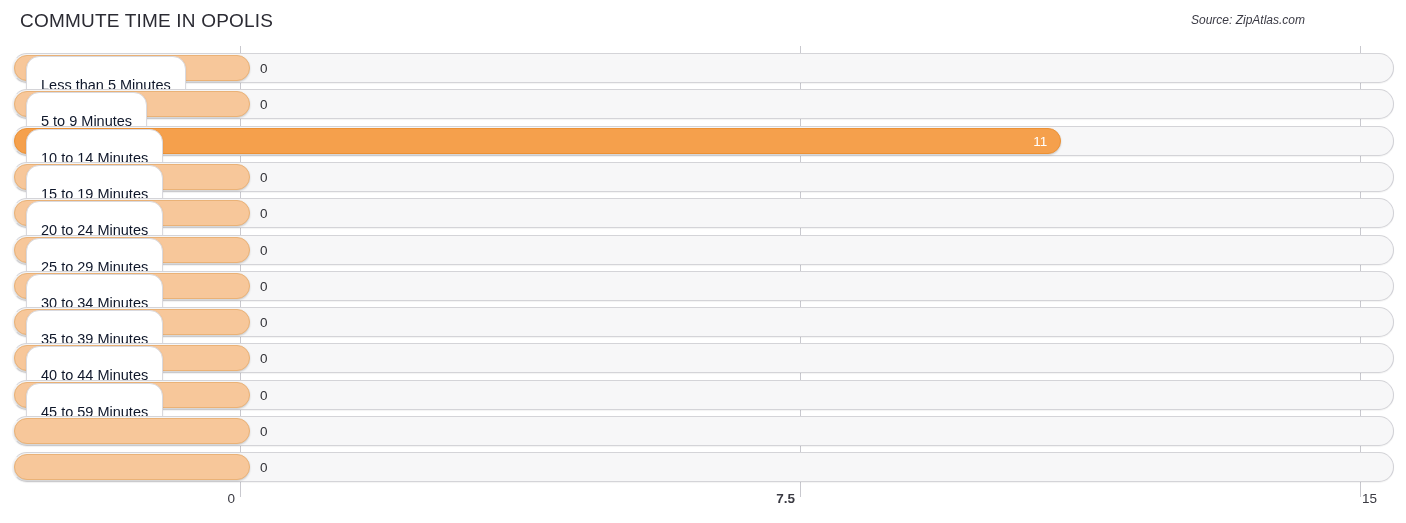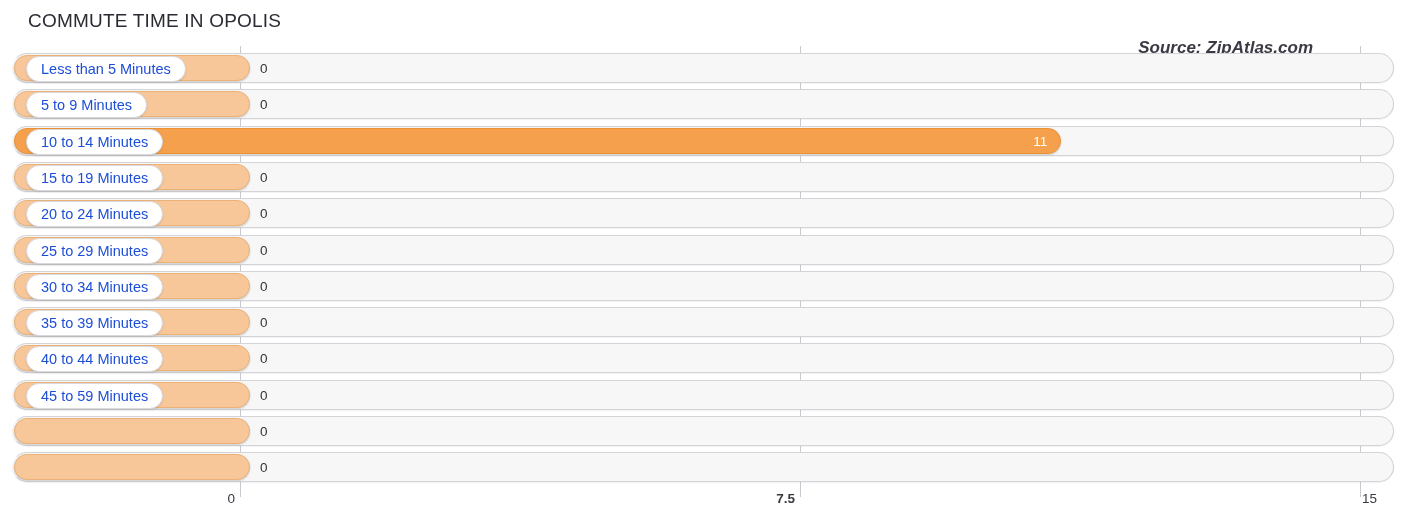--- a/index.html
+++ b/index.html
@@ -12,45 +12,44 @@
     height: 523px;
     font-family: "Liberation Sans", sans-serif;
     overflow: hidden;
     position: relative;
   }
 
   
   #chart-header {
     position: absolute;
     top: 0;
-    left: 16px;
+    left: 8px;
     width: 1292px;
     height: 46px;
     padding-left: 17px;
   }
   #chart-title {
     position: absolute;
     left: 12px;
     top: 10px;
     font-size: 19px;
     letter-spacing: 0.2px;
     color: #2b2b33;
     font-weight: 400;
     white-space: nowrap;
   }
   #chart-source {
     position: absolute;
     right: 12px;
     top: 13px;
-    font-size: 17px;
+    font-size: 12px;
     font-style: italic;
-    font-weight: bold;
+    font-weight: normal;
     color: #3a3a44;
     white-space: nowrap;
-    margin-top: 25px;
   }
 
   
   #plot-area {
     position: absolute;
     left: 0;
     top: 46px;
     width: 1406px;
     height: 440px;
   }
@@ -118,26 +117,26 @@
     font-size: 13.5px;
     color: #333338;
     white-space: nowrap;
   }
   .label-pill {
     position: absolute;
     left: 14px;
     top: 3px;
     height: 24px;
     line-height: 24px;
-    padding: 0 14px;
+    padding: 16px 14px;
     background: #ffffff;
     border: 1px solid #d9d9de;
     border-radius: 13px;
     font-size: 14.5px;
-    color: #1d4ed8;
+    color: #0f172a;
     white-space: nowrap;
     box-shadow: 0 1px 2px rgba(0,0,0,0.10);
     text-align: center;
   }
 
   
   #axis-area {
     position: absolute;
     left: 0;
     top: 486px;

